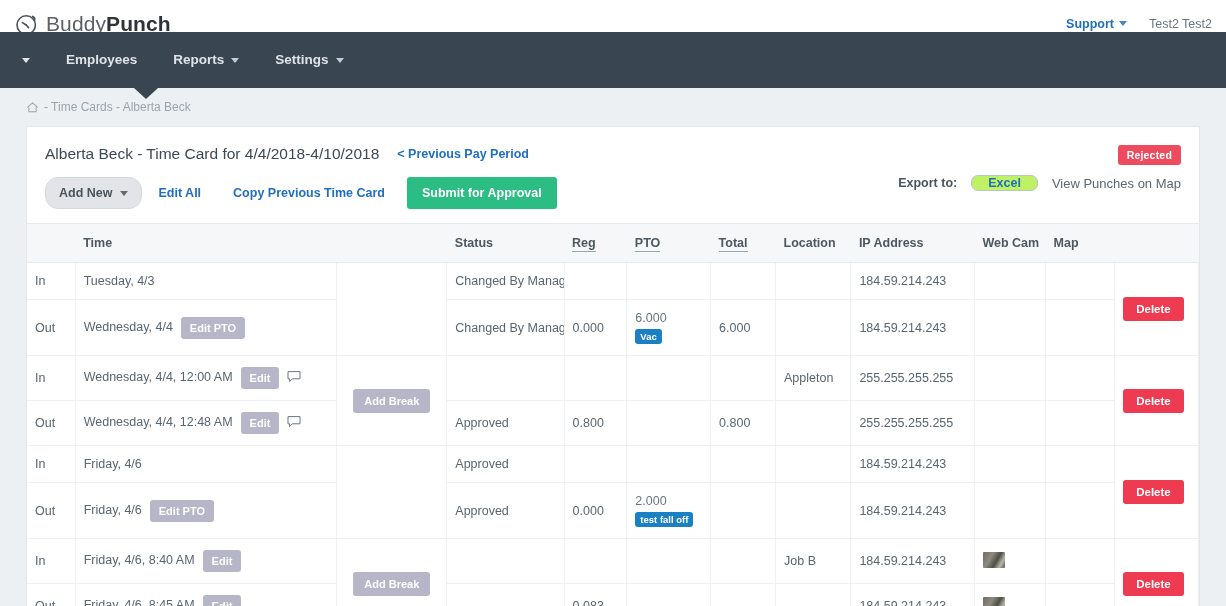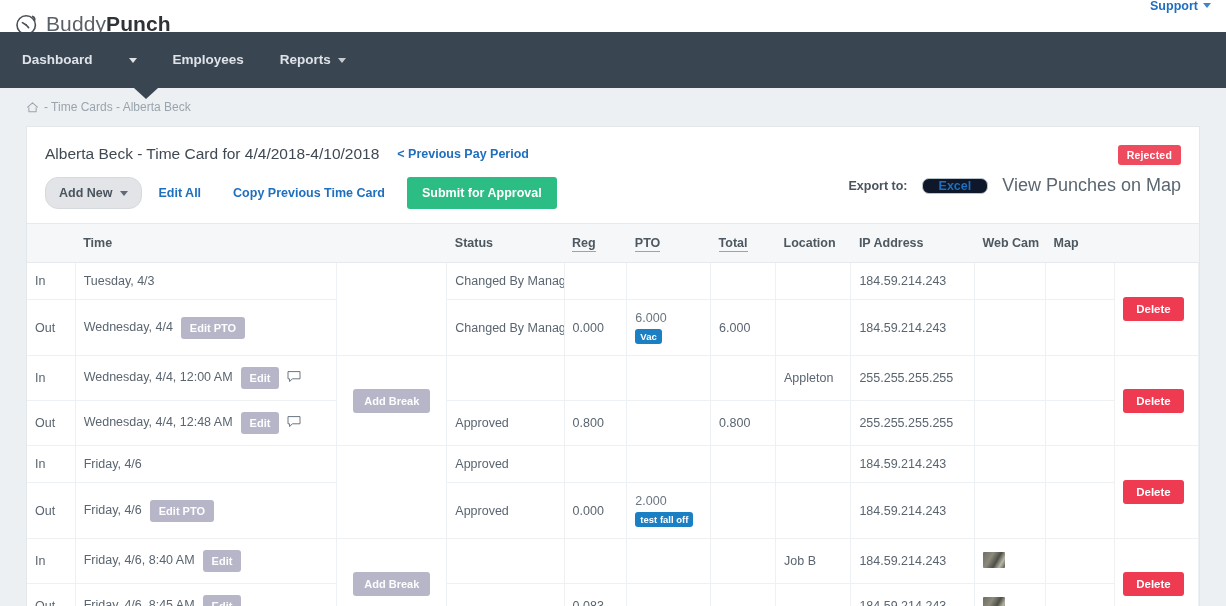--- a/index.html
+++ b/index.html
@@ -18,21 +18,21 @@
     height:32px; background:#ffffff;
     display:flex; align-items:center; justify-content:space-between;
     padding:15px 14px 0 14px;
   }
   .logo { display:flex; align-items:center; gap:6px; }
   .logo-mark { width:26px; height:26px; display:block; }
   .logo-text { font-size:21px; color:#4a5055; letter-spacing:.1px; }
   .logo-text .light { font-weight:400; color:#5a6067; }
   .logo-text .bold  { font-weight:700; color:#2f3338; }
 
-  .topright { display:flex; align-items:center; gap:22px; font-size:12.5px;flex-direction:column; }
+  .topright { display:flex; align-items:center; gap:22px; font-size:12.5px; }
   .support { color:#1f6fbf; font-weight:700; display:flex; align-items:center; gap:5px; cursor:pointer;}
   .username { color:#6b7680; }
   .caret-d {
     width:0;height:0;border-left:4px solid transparent;border-right:4px solid transparent;
     border-top:5px solid currentColor; display:inline-block; opacity:.85;
   }
 
   
   .navbar {
     height:56px; background:#3a4552;
@@ -90,23 +90,23 @@
   .btn-link { color:#1f6fbf; padding:8px 16px; }
   .btn-submit {
     background:#2bbd83; color:#fff; border-radius:3px; padding:9px 15px; margin-left:6px;
   }
   .toolbar-right {
     position:absolute; right:18px; top:4px; display:flex; align-items:center; gap:14px;
   }
   .export-label { color:#4a545e; font-weight:700; font-size:12.5px; }
   .btn-excel {
     border:1px solid #b9c4cc; border-radius:7px; color:#1f6fbf;
-    padding:0 16px; background:#0f172a;
-  }
-  .view-map { color:#5b6670; font-size:18px; cursor:pointer; }
+    padding:0 16px; background:#bef264;
+  }
+  .view-map { color:#5b6670; font-size:13px; cursor:pointer; }
 
   
   table.tc { width:100%; border-collapse:collapse; table-layout:fixed; }
   table.tc thead th {
     background:#f5f7f9; color:#4d5860; font-size:12.5px; font-weight:700;
     text-align:left; padding:12px 8px; border-top:1px solid #e6eaee; border-bottom:1px solid #e6eaee;
     white-space:nowrap;
   }
   table.tc thead th.sortable span { border-bottom:1px solid #9aa4ad; padding-bottom:1px; }
   table.tc td {
@@ -171,31 +171,32 @@
   <div class="topright">
     <div class="support">
       <span>Support</span>
       <span class="caret-d"></span>
     </div>
     <div class="username">Test2 Test2</div>
   </div>
 </div>
 
 <div class="navbar">
-  <div class="navitem">
-    <span>Dashboard</span>
-  </div>
   <div class="navitem active">
     <span class="caret-d"></span>
   </div>
   <div class="navitem">
     <span>Employees</span>
   </div>
   <div class="navitem">
     <span>Reports</span>
+    <span class="caret-d"></span>
+  </div>
+  <div class="navitem">
+    <span>Settings</span>
     <span class="caret-d"></span>
   </div>
   <div class="nav-pointer"></div>
 </div>
 
 <div class="breadcrumb">
   <span>
     <svg class="home-ico" width="13" height="13" viewBox="0 0 14 14">
       <path d="M7 2 L12.3 6.6 M7 2 L1.7 6.6" stroke="#9aa4ad" stroke-width="1.1" fill="none" stroke-linecap="round"></path>
       <path d="M3.1 6.6 V11.6 H10.9 V6.6" stroke="#9aa4ad" stroke-width="1.1" fill="none" stroke-linejoin="round"></path>

